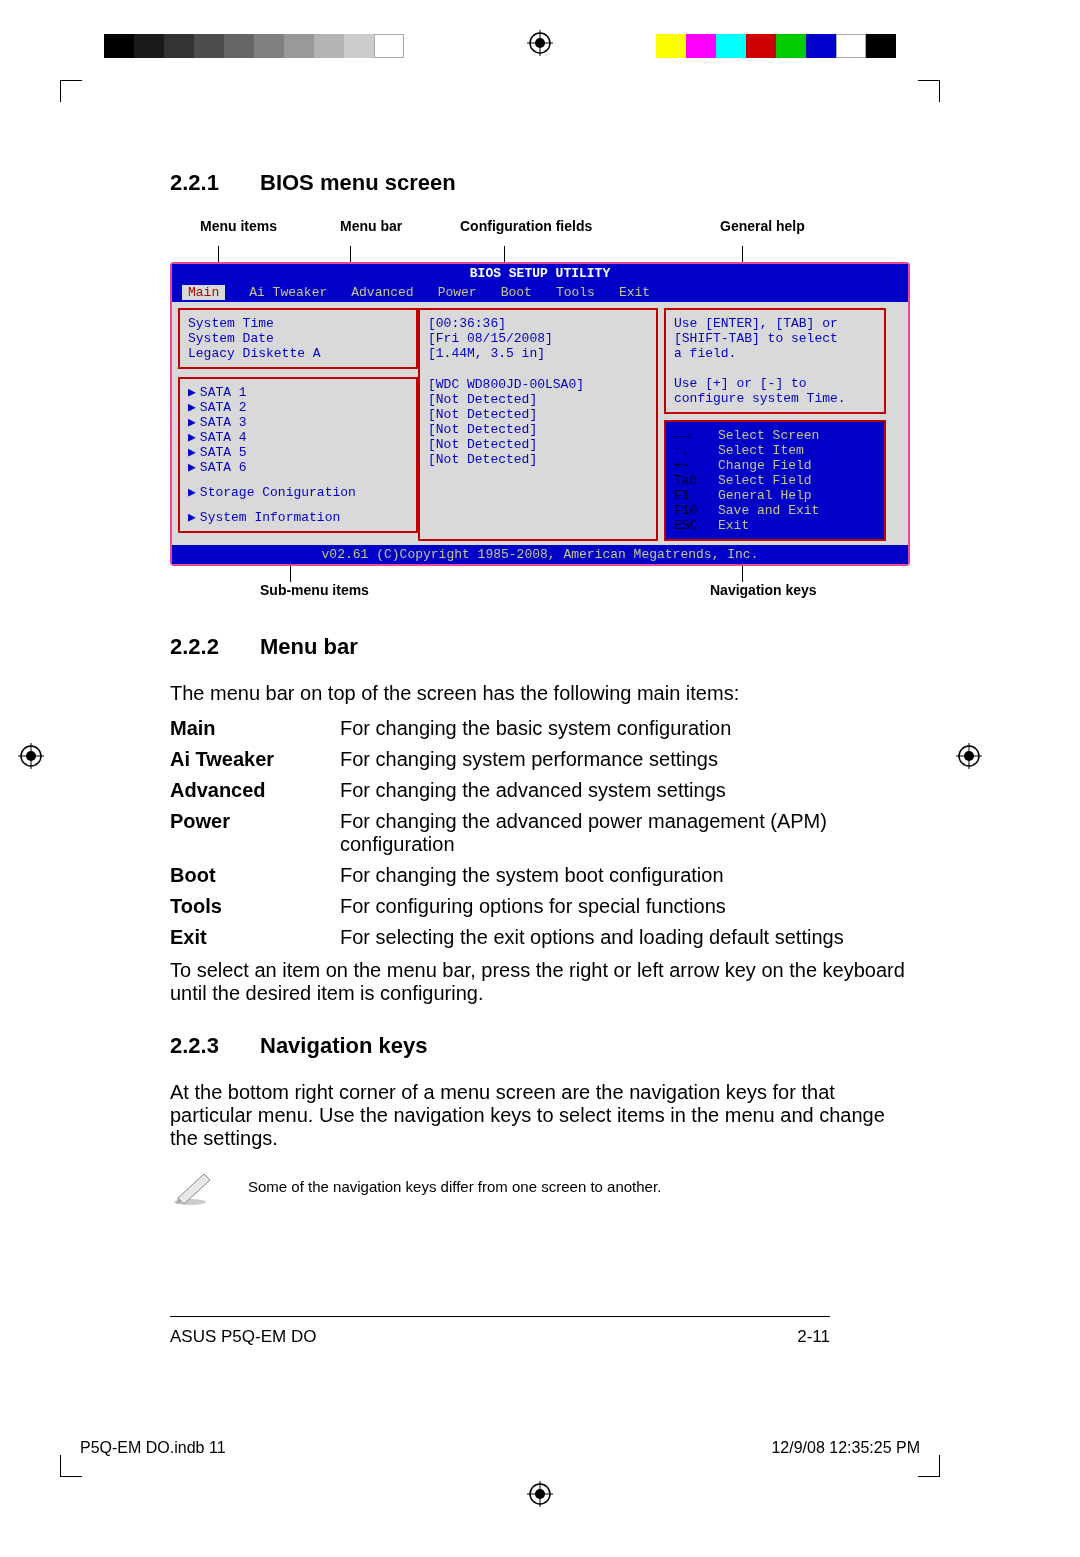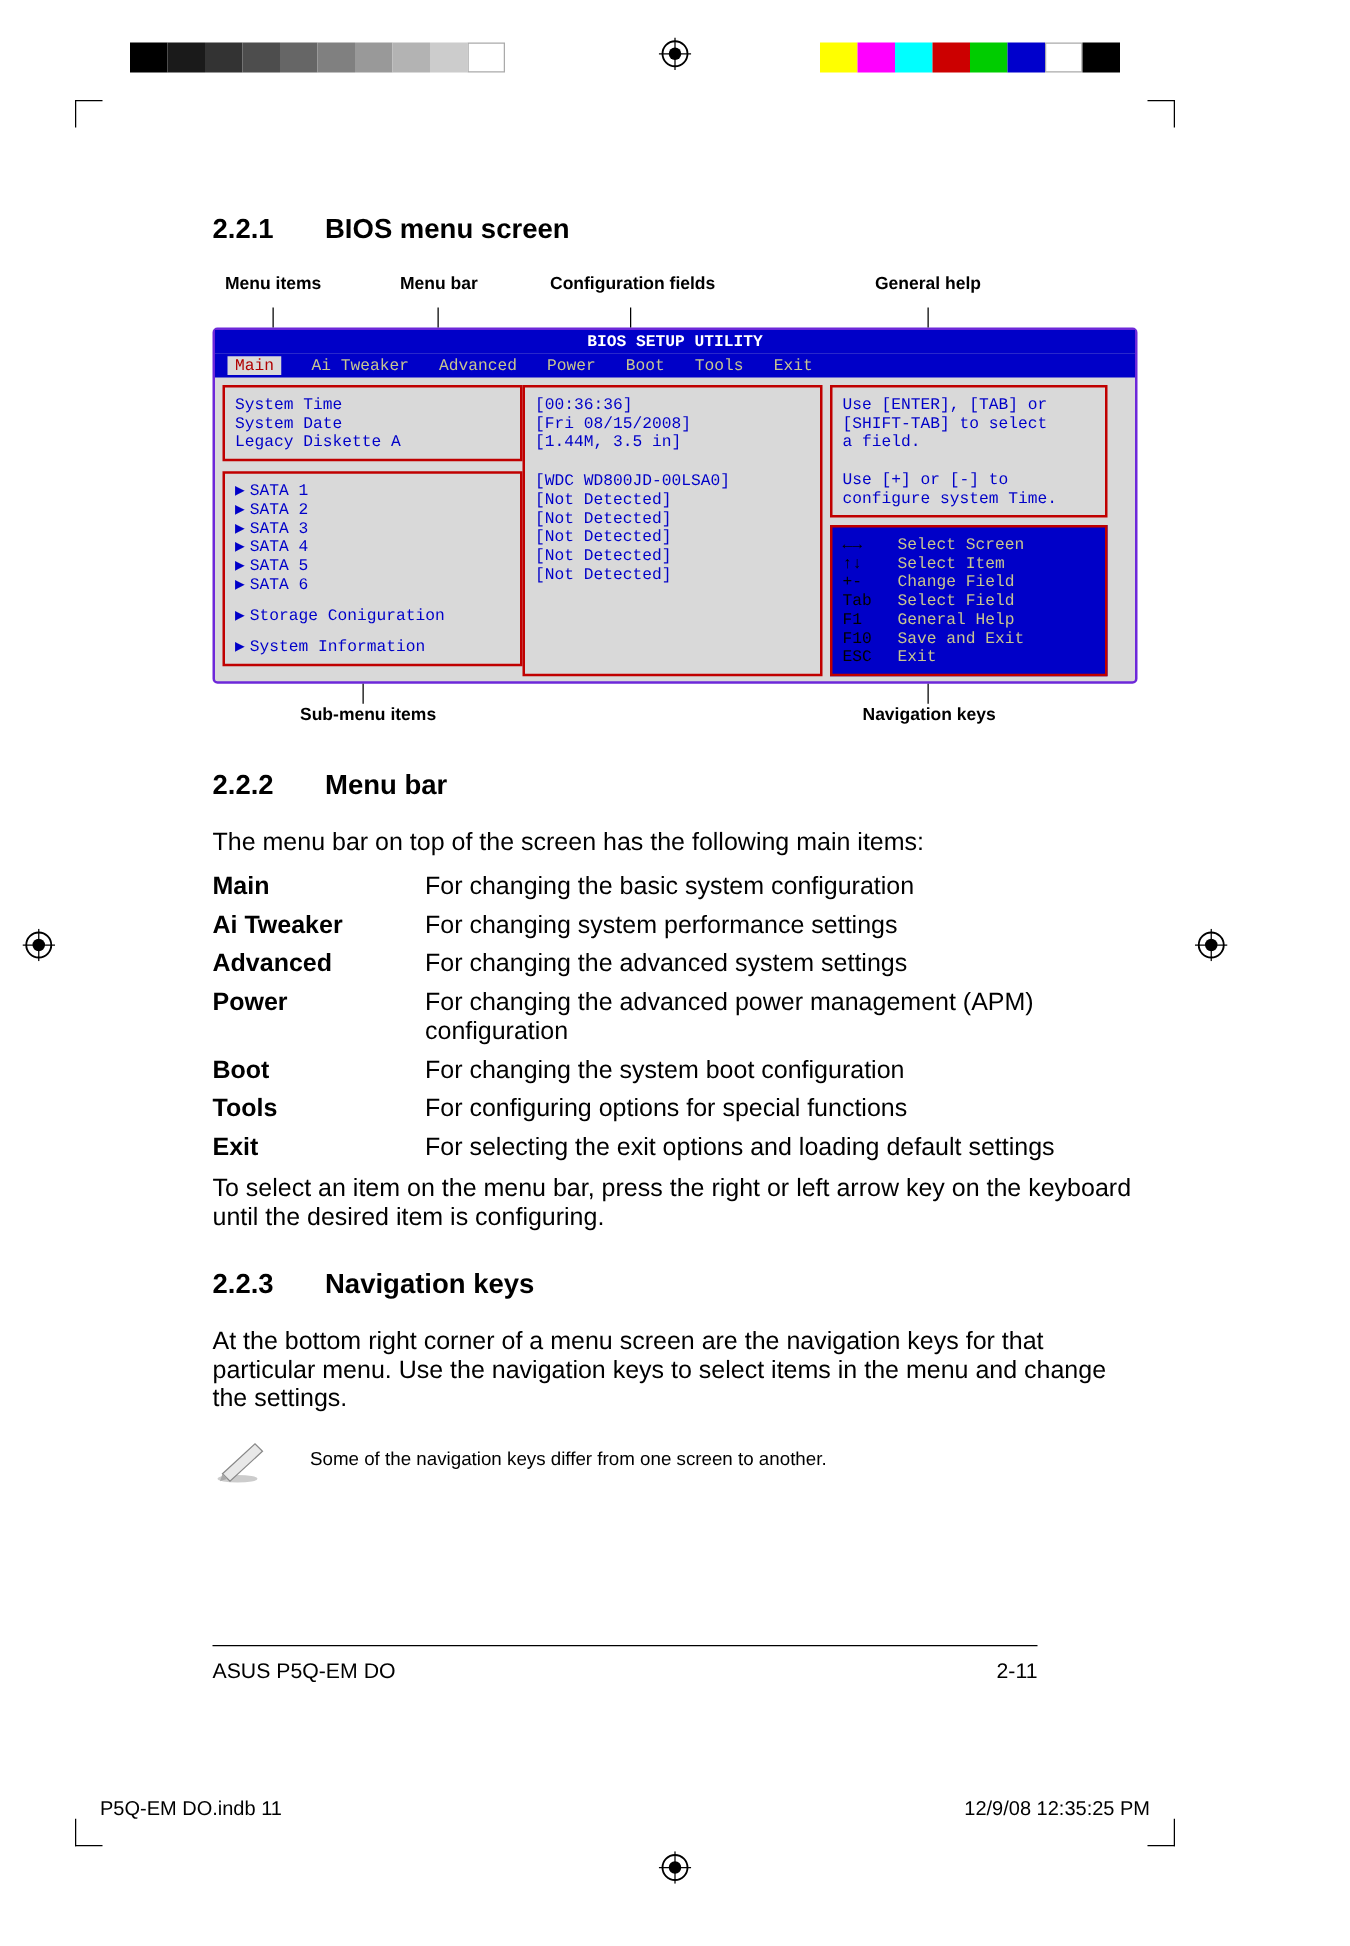--- a/index.html
+++ b/index.html
@@ -27,26 +27,26 @@
   .crop-bl { bottom: 80px; left: 60px; border-bottom: 1px solid #000; border-left: 1px solid #000; }
   .crop-br { bottom: 80px; right: 60px; border-bottom: 1px solid #000; border-right: 1px solid #000; }
 
   
   .page { position: absolute; top: 170px; left: 170px; width: 740px; }
 
   h3.sect { font-size: 22px; font-weight: bold; margin-bottom: 22px; }
   h3.sect .num { display: inline-block; width: 90px; }
 
   .labels-top, .labels-bottom { position: relative; height: 28px; font-size: 14px; font-weight: bold; }
-  .labels-top span, .labels-bottom span { position: absolute; }
+  .labels-top span, .labels-bottom span { position: absolute; margin-left: 20px; }
   .tick-row { position: relative; height: 16px; }
   .tick { position: absolute; top: 0; width: 1px; height: 16px; background: #000; }
 
   
-  .bios { border: 2px solid #6d28d9; border-radius: 4px; background: #d9d9d9; font-family: "Courier New", monospace; font-size: 13px; line-height: 15px; }
+  .bios { border: 2px solid #ec4899; border-radius: 4px; background: #d9d9d9; font-family: "Courier New", monospace; font-size: 13px; line-height: 15px; }
   .bios-title { background: #0000c8; color: #fff; text-align: center; font-weight: bold; padding: 2px 0; }
   .bios-menu { background: #0000c8; color: #c7c590; padding: 2px 10px; display: flex; gap: 24px; }
   .bios-menu .sel { background: #d9d9d9; color: #b00000; padding: 0 6px; }
   .bios-body { display: flex; padding: 6px 22px 4px 6px; gap: 6px; }
   .bios-left { flex: 1; display: flex; gap: 0; }
   .bios-col1 { width: 240px; }
   .bios-col2 { flex: 1; }
   .bios-right { width: 222px; display: flex; flex-direction: column; gap: 6px; }
   .redbox { border: 2px solid #c00000; padding: 6px 8px; }
   .bios .blue { color: #0000c8; }
@@ -237,20 +237,21 @@
                 <span class="nk-k">F10</span>
                 <span class="nk-v">Save and Exit</span>
               </div>
             <div class="nk-row">
                 <span class="nk-k">ESC</span>
                 <span class="nk-v">Exit</span>
               </div>
           </div>
         </div>
       </div>
+      <div class="bios-footer">v02.61 (C)Copyright 1985-2008, American Megatrends, Inc.</div>
     </div>
 
     <div class="tick-row">
       <div class="tick" style="left:120px"></div>
       <div class="tick" style="left:572px"></div>
     </div>
     <div class="labels-bottom">
       <span style="left:70px">Sub-menu items</span>
       <span style="left:520px">Navigation keys</span>
     </div>

